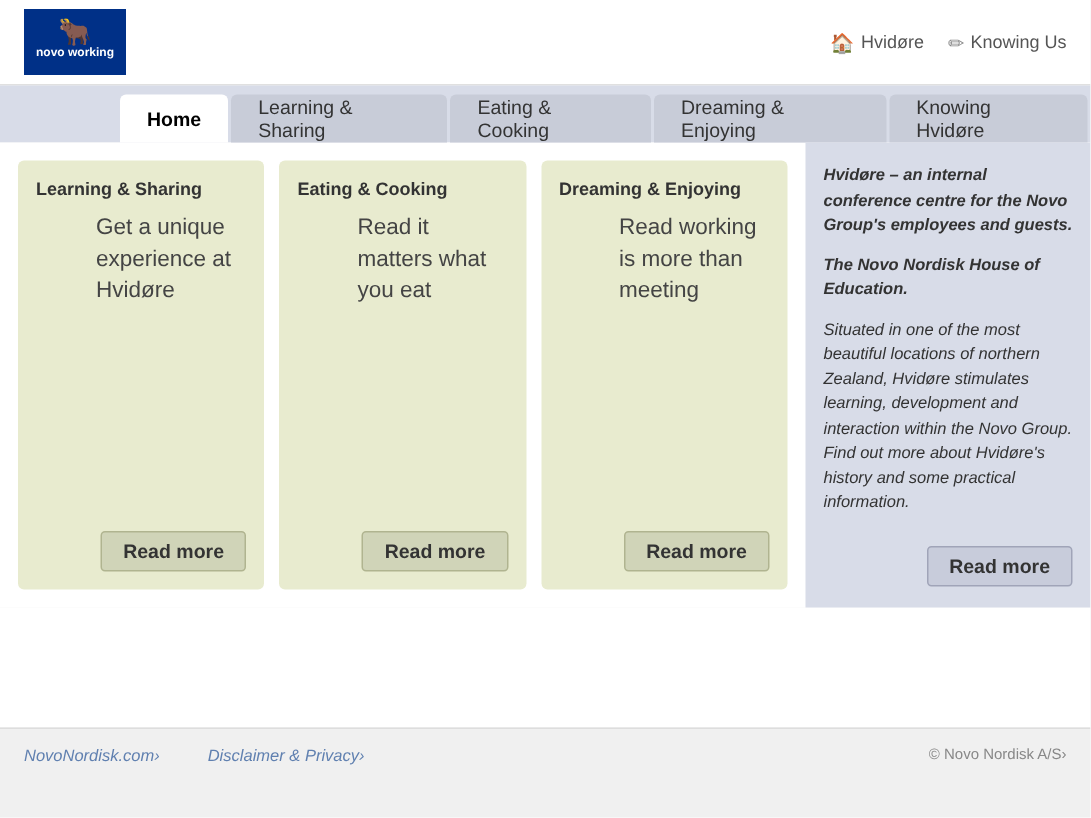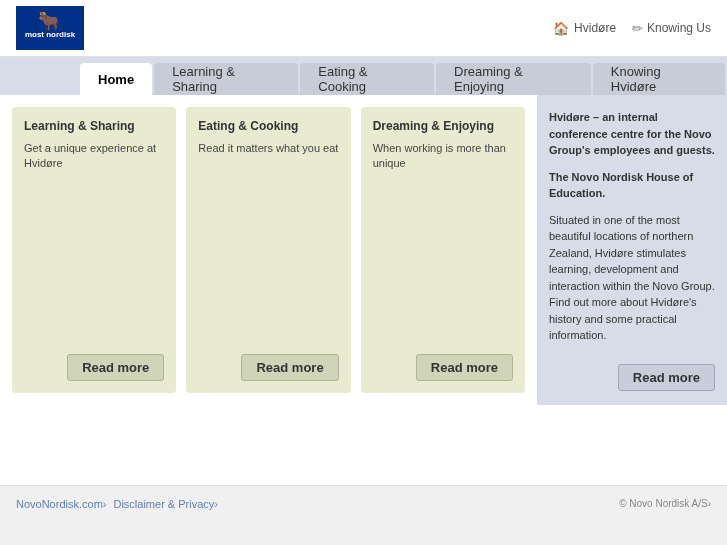--- a/index.html
+++ b/index.html
@@ -121,24 +121,25 @@
       min-height: 200px;
       position: relative;
     }
     .card-title {
       font-size: 12px;
       font-weight: bold;
       color: #333;
       margin-bottom: 8px;
     }
     .card-body {
-      font-size: 11px;
+      font-size: 15px;
       color: #444;
       line-height: 1.4;
       flex: 1;
+      margin-left: 40px;
     }
     .read-more-btn {
       display: inline-block;
       background: #d0d4b8;
       border: 1px solid #b0b490;
       border-radius: 3px;
       padding: 5px 14px;
       font-size: 13px;
       font-weight: bold;
       color: #333;
@@ -154,20 +155,21 @@
       background: #d8dce8;
       padding: 14px 12px;
       display: flex;
       flex-direction: column;
     }
     .right-panel-text {
       font-size: 11px;
       color: #333;
       line-height: 1.5;
       flex: 1;
+      font-style: italic;
     }
     .right-panel-text p {
       margin-bottom: 10px;
     }
     .right-panel-text strong {
       font-weight: bold;
     }
     .right-panel .read-more-btn {
       background: #c8ccdb;
       border: 1px solid #a0a4b8;
@@ -179,21 +181,22 @@
     .footer {
       background: #f0f0f0;
       border-top: 1px solid #ddd;
       padding: 12px 16px;
       display: flex;
       justify-content: space-between;
       align-items: center;
     }
     .footer-links {
       display: flex;
-      gap: 7px;
+      gap: 32px;
+      font-style: italic;
     }
     .footer-link {
       color: #6080b0;
       font-size: 11px;
       cursor: pointer;
       text-decoration: none;
     }
     .footer-copy {
       font-size: 10px;
       color: #888;
@@ -205,21 +208,21 @@
       height: 80px;
     }
   </style>
 </head>
 <body>
 
 <div class="top-bar">
   <div class="logo-area">
     <div class="logo-box">
       <span class="logo-bull">🐂</span>
-      <div class="logo-text">most nordisk</div>
+      <div class="logo-text">novo working</div>
     </div>
   </div>
   <div class="top-links">
     <a class="top-link">
       <span class="home-icon">🏠</span>
       <span>Hvidøre</span>
     </a>
     <a class="top-link">
       <span class="pencil-icon">✏</span>
       <span>Knowing Us</span>
@@ -245,21 +248,21 @@
     </div>
 
     <div class="card">
       <div class="card-title">Eating &amp; Cooking</div>
       <div class="card-body">Read it matters what you eat</div>
       <button class="read-more-btn">Read more</button>
     </div>
 
     <div class="card">
       <div class="card-title">Dreaming &amp; Enjoying</div>
-      <div class="card-body">When working is more than unique</div>
+      <div class="card-body">Read working is more than meeting</div>
       <button class="read-more-btn">Read more</button>
     </div>
 
   </div>
 
   <div class="right-panel">
     <div class="right-panel-text">
       <p><strong>Hvidøre – an internal conference centre for the Novo Group's employees and guests.</strong></p>
       <p><strong>The Novo Nordisk House of Education.</strong></p>
       <p>Situated in one of the most beautiful locations of northern Zealand, Hvidøre stimulates learning, development and interaction within the Novo Group. Find out more about Hvidøre's history and some practical information.</p>

